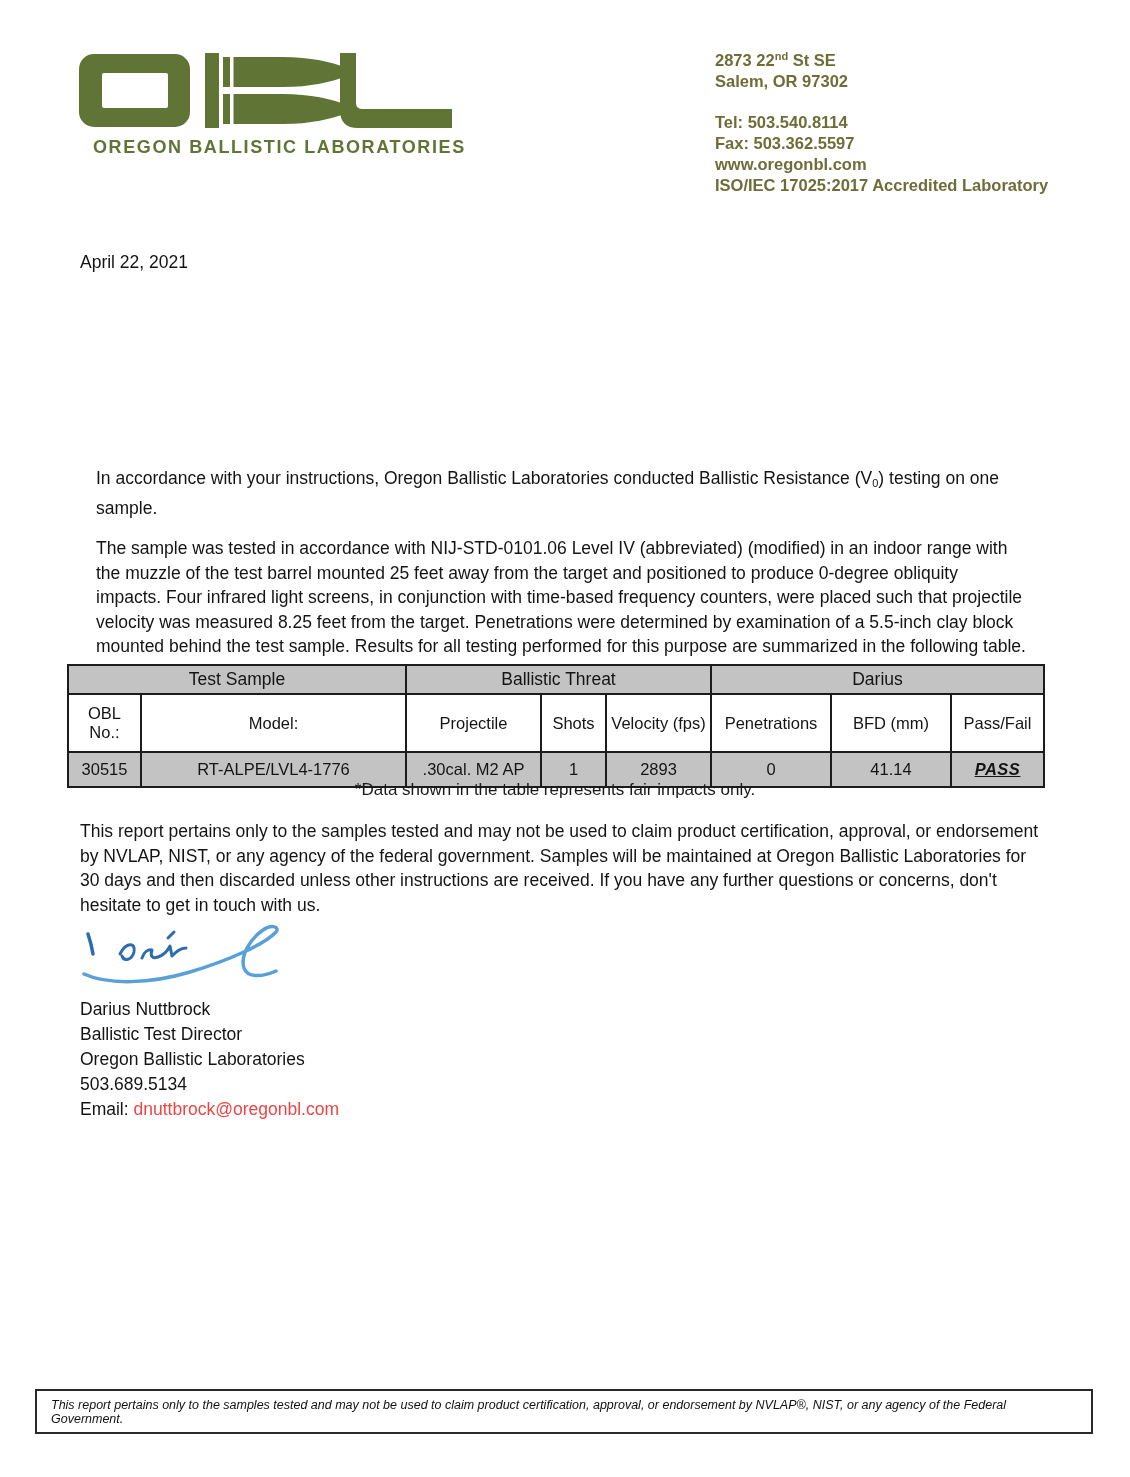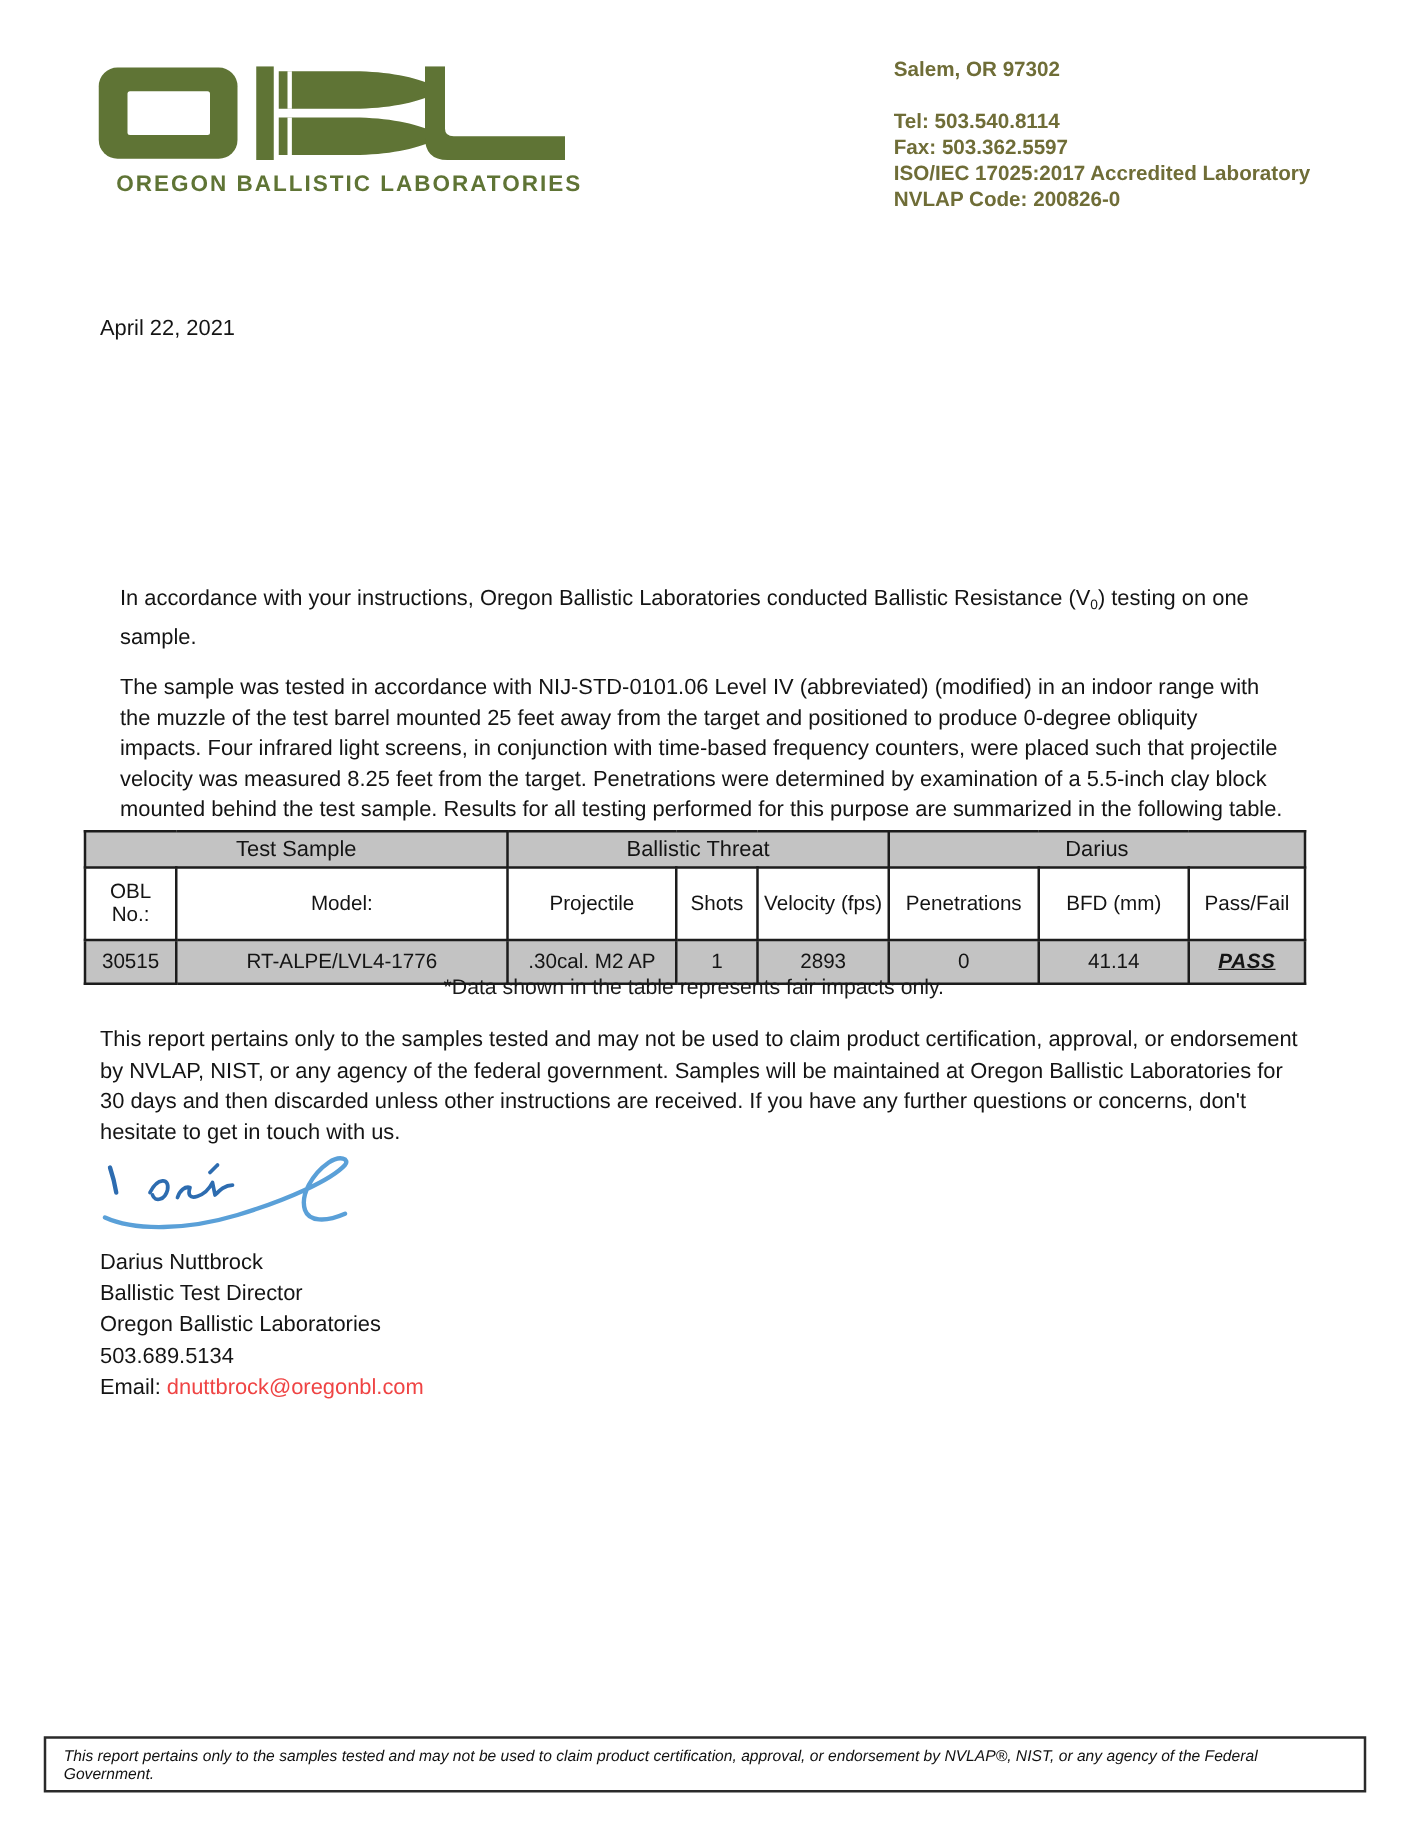--- a/index.html
+++ b/index.html
@@ -120,26 +120,27 @@
         <rect x="24" y="20" width="66" height="35" rx="2"></rect>
 
         <rect x="152" y="4" width="3.5" height="30"></rect>
         <rect x="152" y="41" width="3.5" height="30"></rect>
       </g>
     </svg>
     <div class="tagline">OREGON BALLISTIC LABORATORIES</div>
   </div>
 
   <div class="contact-block">
+    <div><span>2873 22</span><span class="sup">nd</span><span> St SE</span></div>
     <div>Salem, OR 97302</div>
     <div class="contact-gap"></div>
     <div>Tel: 503.540.8114</div>
     <div>Fax: 503.362.5597</div>
+    <div>www.oregonbl.com</div>
     <div>ISO/IEC 17025:2017 Accredited Laboratory</div>
-    <div>NVLAP Code: 200826-0</div>
   </div>
 
   <div class="date">April 22, 2021</div>
 
 
   <div class="body-text">
     <p><span>In accordance with your instructions, Oregon Ballistic Laboratories conducted Ballistic Resistance (V</span><span class="sub">0</span><span>) testing on one sample.</span></p>
     <p>The sample was tested in accordance with NIJ-STD-0101.06 Level IV (abbreviated) (modified) in an indoor range with the muzzle of the test barrel mounted 25 feet away from the target and positioned to produce 0-degree obliquity impacts. Four infrared light screens, in conjunction with time-based frequency counters, were placed such that projectile velocity was measured 8.25 feet from the target. Penetrations were determined by examination of a 5.5-inch clay block mounted behind the test sample. Results for all testing performed for this purpose are summarized in the following table.</p>
   </div>
 

